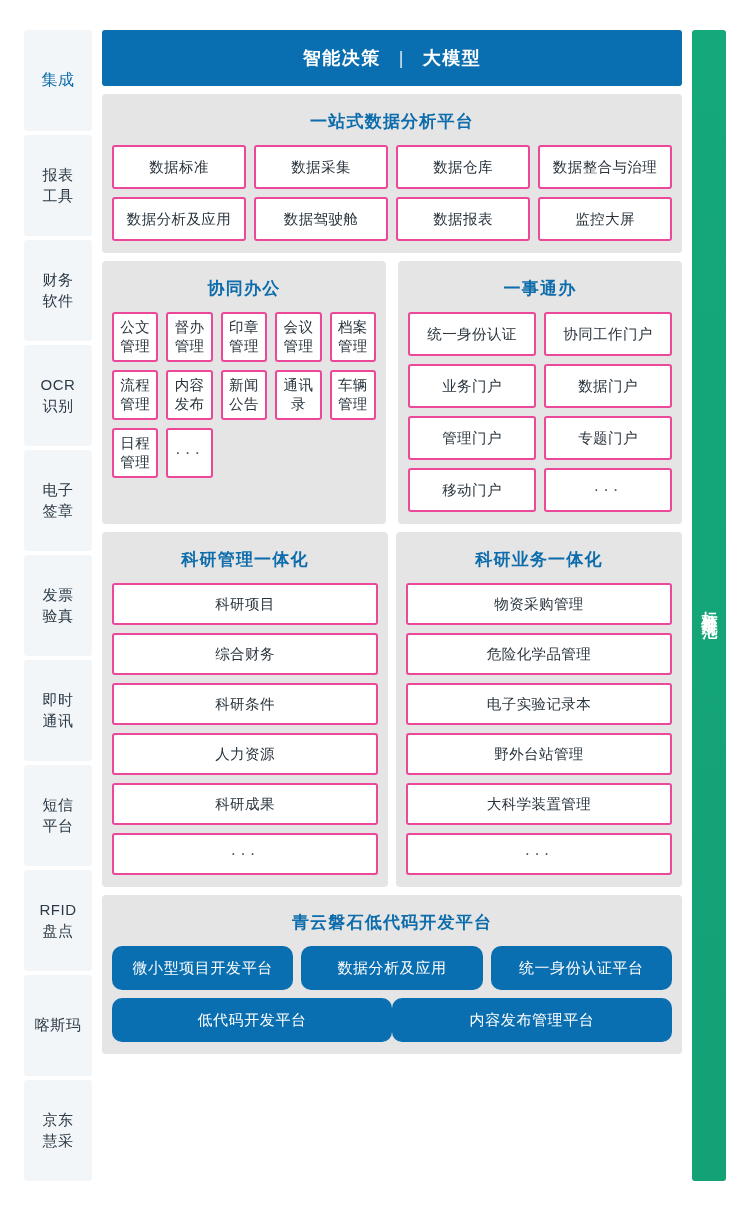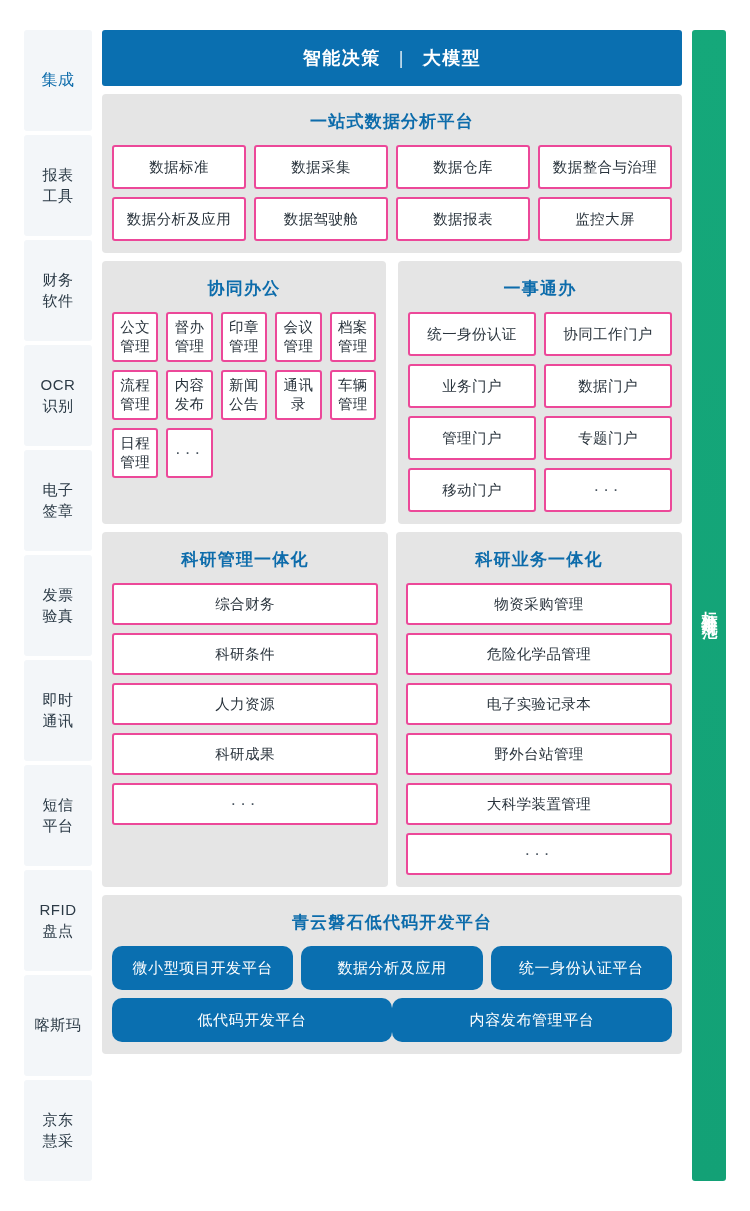--- a/index.html
+++ b/index.html
@@ -284,20 +284,21 @@
             <div class="cell dots">···</div>
           </div>
         </div>
       </div>
 
       <div class="row3">
 
         <div class="panel">
           <div class="panel-title">科研管理一体化</div>
           <div class="grid">
+            <div class="cell">科研项目</div>
             <div class="cell">综合财务</div>
             <div class="cell">科研条件</div>
             <div class="cell">人力资源</div>
             <div class="cell">科研成果</div>
             <div class="cell dots">···</div>
           </div>
         </div>
 
         <div class="panel">
           <div class="panel-title">科研业务一体化</div>

